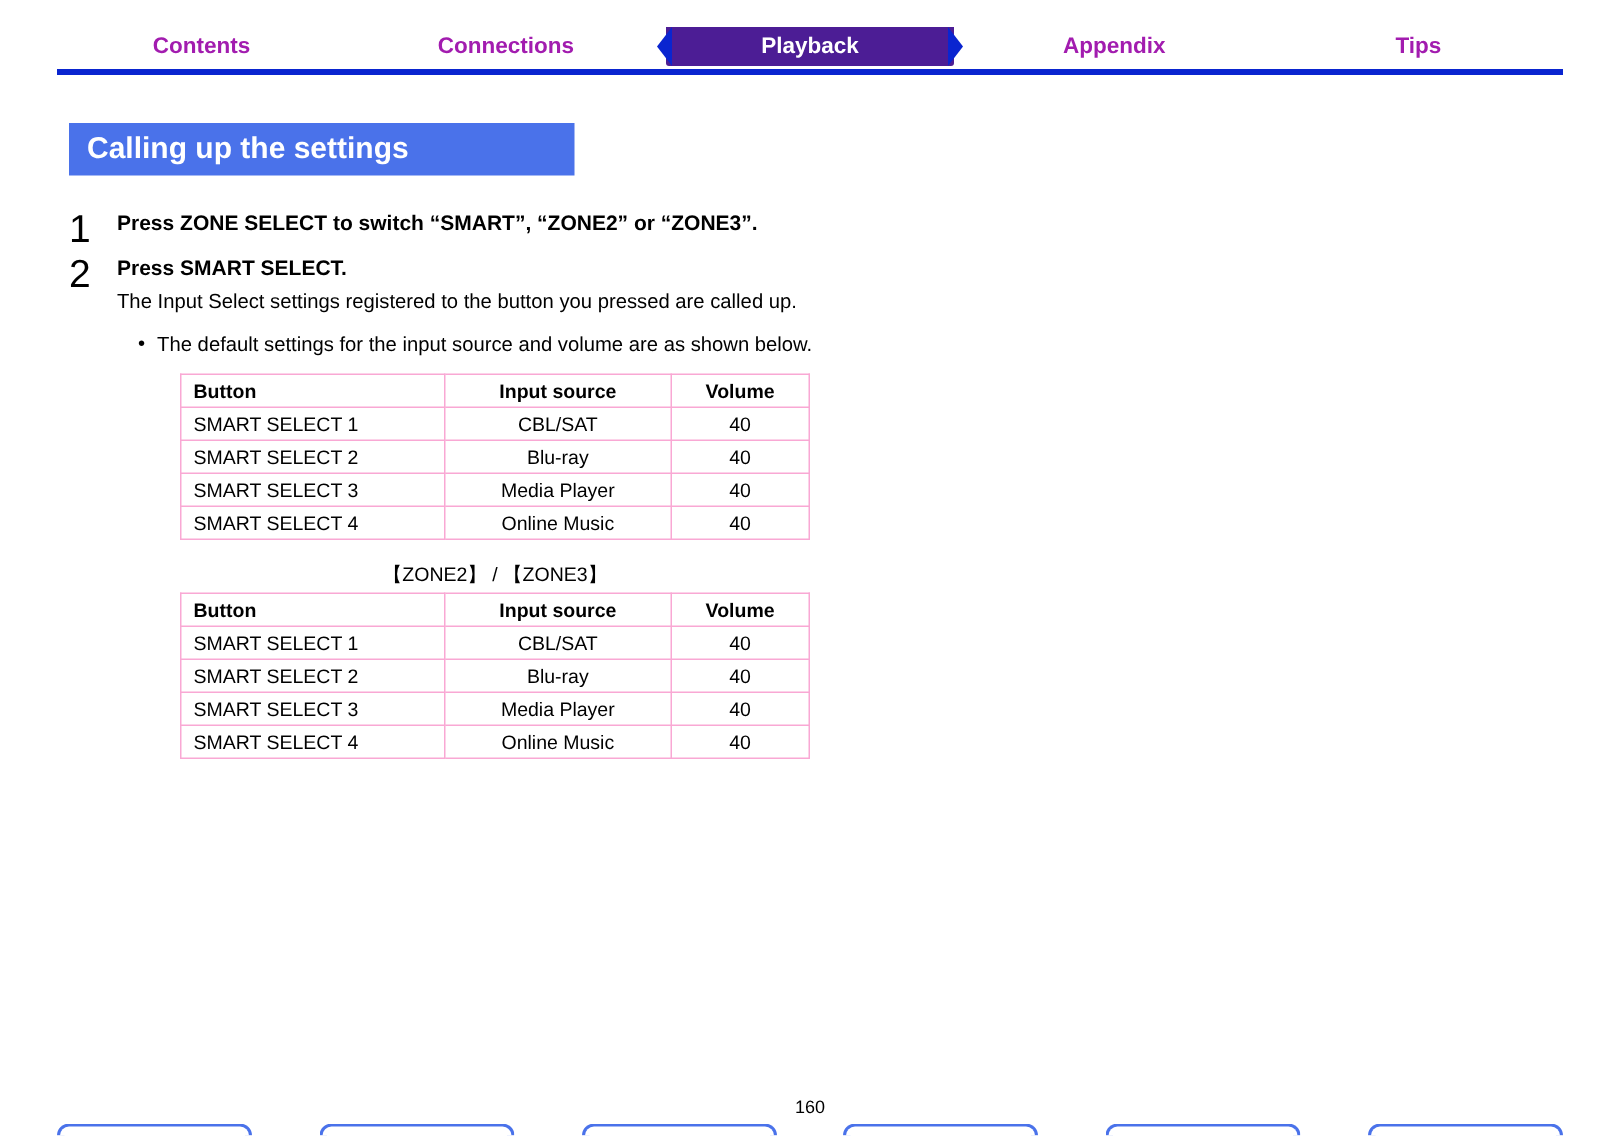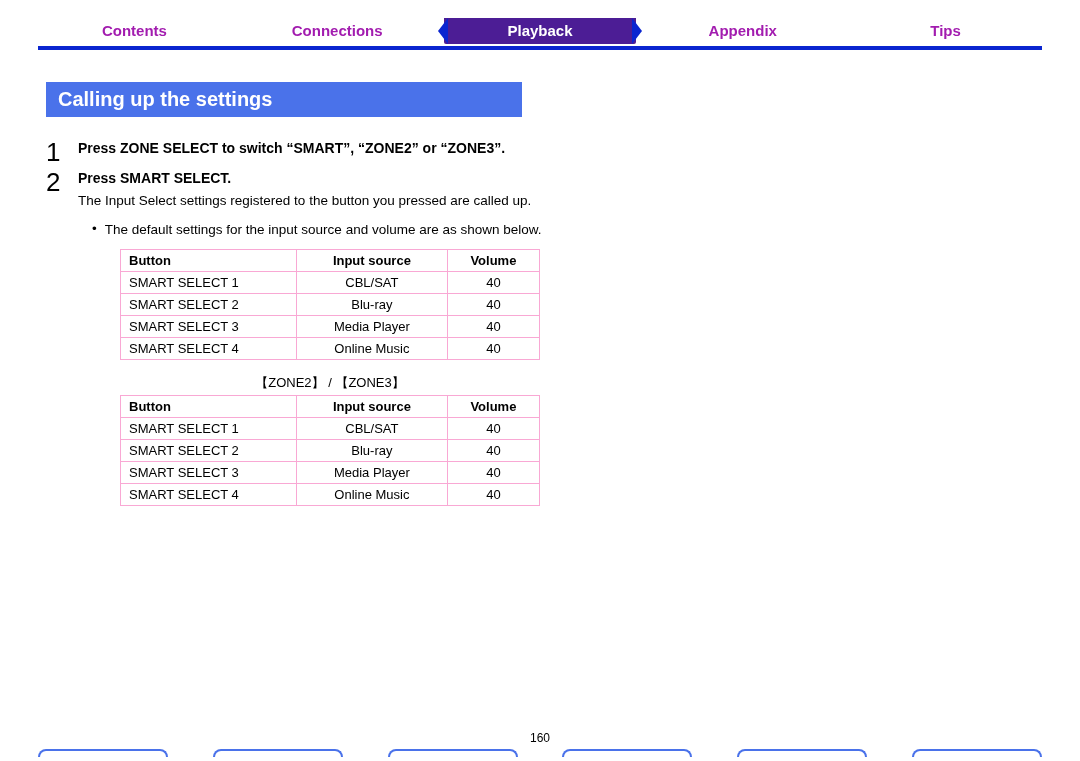--- a/index.html
+++ b/index.html
@@ -63,21 +63,21 @@
   }
 
   
   .section-title {
     display: inline-block;
     background: #4a72ea;
     color: #fff;
     font-weight: 700;
     font-size: 20px;
     padding: 6px 12px;
-    width: 476px;
+    width: 337px;
     margin: 10px 0 22px 8px;
   }
 
   
   .steps {
     margin-left: 8px;
     max-width: 540px;
     font-size: 14px;
   }
   .step {

